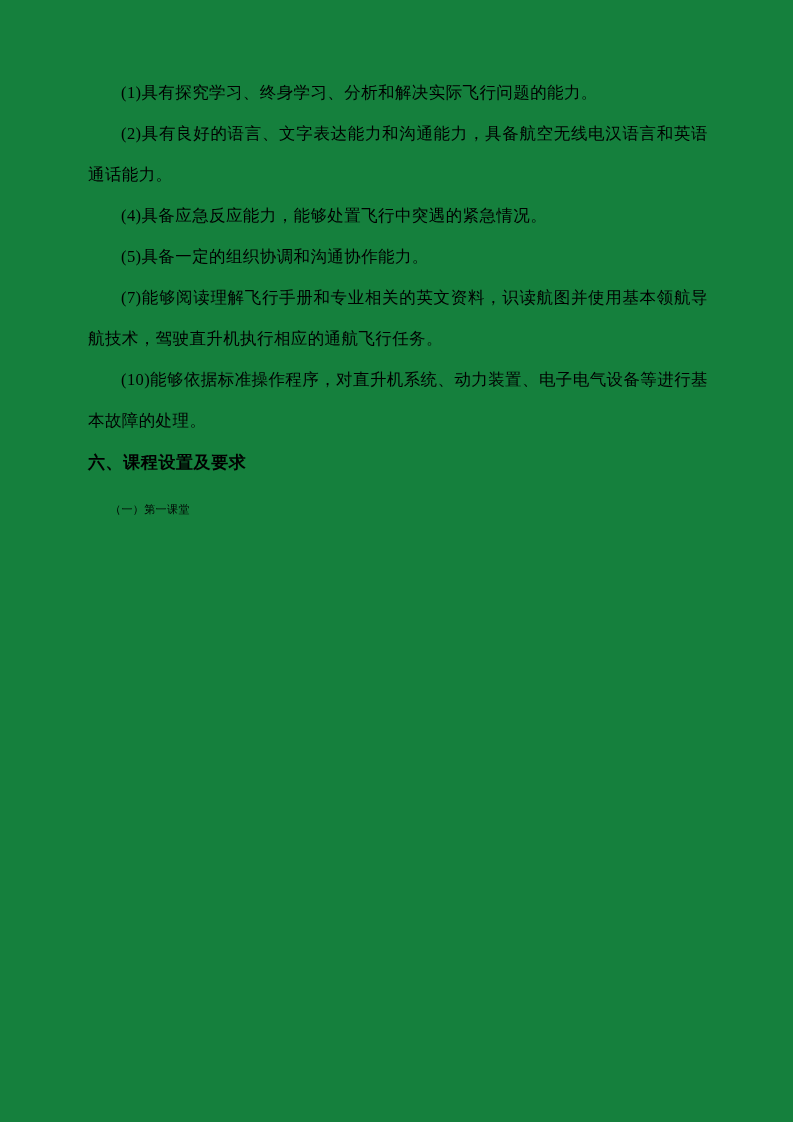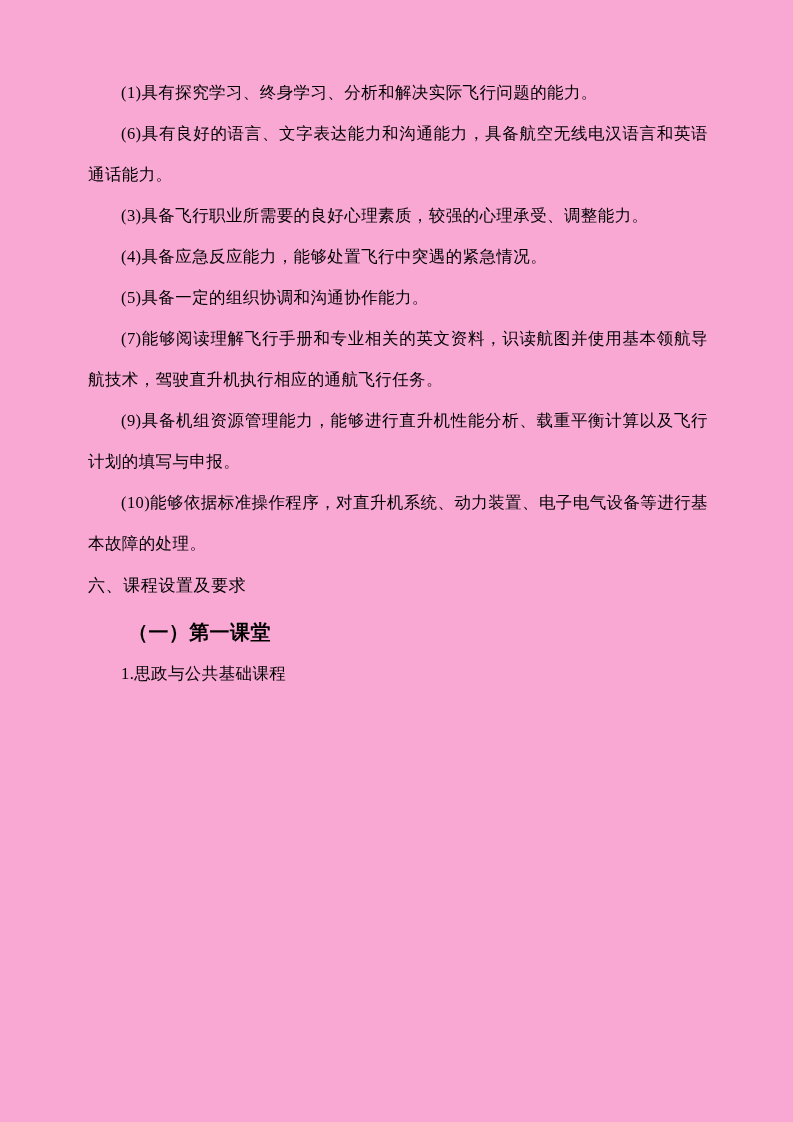--- a/index.html
+++ b/index.html
@@ -14,21 +14,21 @@
     color: #000000;
     position: relative;
     overflow: hidden;
   }
   .page {
     position: absolute;
     left: 0;
     top: 0;
     width: 793px;
     height: 1122px;
-    background: #f9a8d4;
+    background: #15803d;
   }
   .content {
     position: absolute;
     left: 88px;
     top: 72px;
     width: 620px;
   }
   p.body-par {
     margin: 0 0 0 0;
     padding: 0;
@@ -38,53 +38,50 @@
     text-justify: inter-ideograph;
     text-indent: 2em;
     letter-spacing: 0.4px;
     color: #000;
   }
   h2.section-head {
     margin: 0;
     padding: 0;
     font-size: 17px;
     line-height: 44px;
-    font-weight: normal;
+    font-weight: bold;
     text-indent: 0;
     letter-spacing: 0.6px;
   }
   h3.sub-head {
     margin: 0;
     padding: 0;
-    font-size: 20px;
+    font-size: 11px;
     line-height: 41px;
-    font-weight: bold;
+    font-weight: normal;
     text-indent: 2em;
     letter-spacing: 0.4px;
   }
   .spacer-sm { height: 4px; }
 </style>
 </head>
 <body>
 
 <div class="page">
   <div class="content">
 
     <p class="body-par">(1)具有探究学习、终身学习、分析和解决实际飞行问题的能力。</p>
-    <p class="body-par">(6)具有良好的语言、文字表达能力和沟通能力，具备航空无线电汉语言和英语通话能力。</p>
-    <p class="body-par">(3)具备飞行职业所需要的良好心理素质，较强的心理承受、调整能力。</p>
+    <p class="body-par">(2)具有良好的语言、文字表达能力和沟通能力，具备航空无线电汉语言和英语通话能力。</p>
     <p class="body-par">(4)具备应急反应能力，能够处置飞行中突遇的紧急情况。</p>
     <p class="body-par">(5)具备一定的组织协调和沟通协作能力。</p>
     <p class="body-par">(7)能够阅读理解飞行手册和专业相关的英文资料，识读航图并使用基本领航导航技术，驾驶直升机执行相应的通航飞行任务。</p>
-    <p class="body-par">(9)具备机组资源管理能力，能够进行直升机性能分析、载重平衡计算以及飞行计划的填写与申报。</p>
     <p class="body-par">(10)能够依据标准操作程序，对直升机系统、动力装置、电子电气设备等进行基本故障的处理。</p>
 
     <h2 class="section-head">六、课程设置及要求</h2>
 
 
     <div class="spacer-sm"></div>
 
     <h3 class="sub-head">（一）第一课堂</h3>
 
-    <p class="body-par">1.思政与公共基础课程</p>
 
   </div>
 </div>
 
 </body></html>

